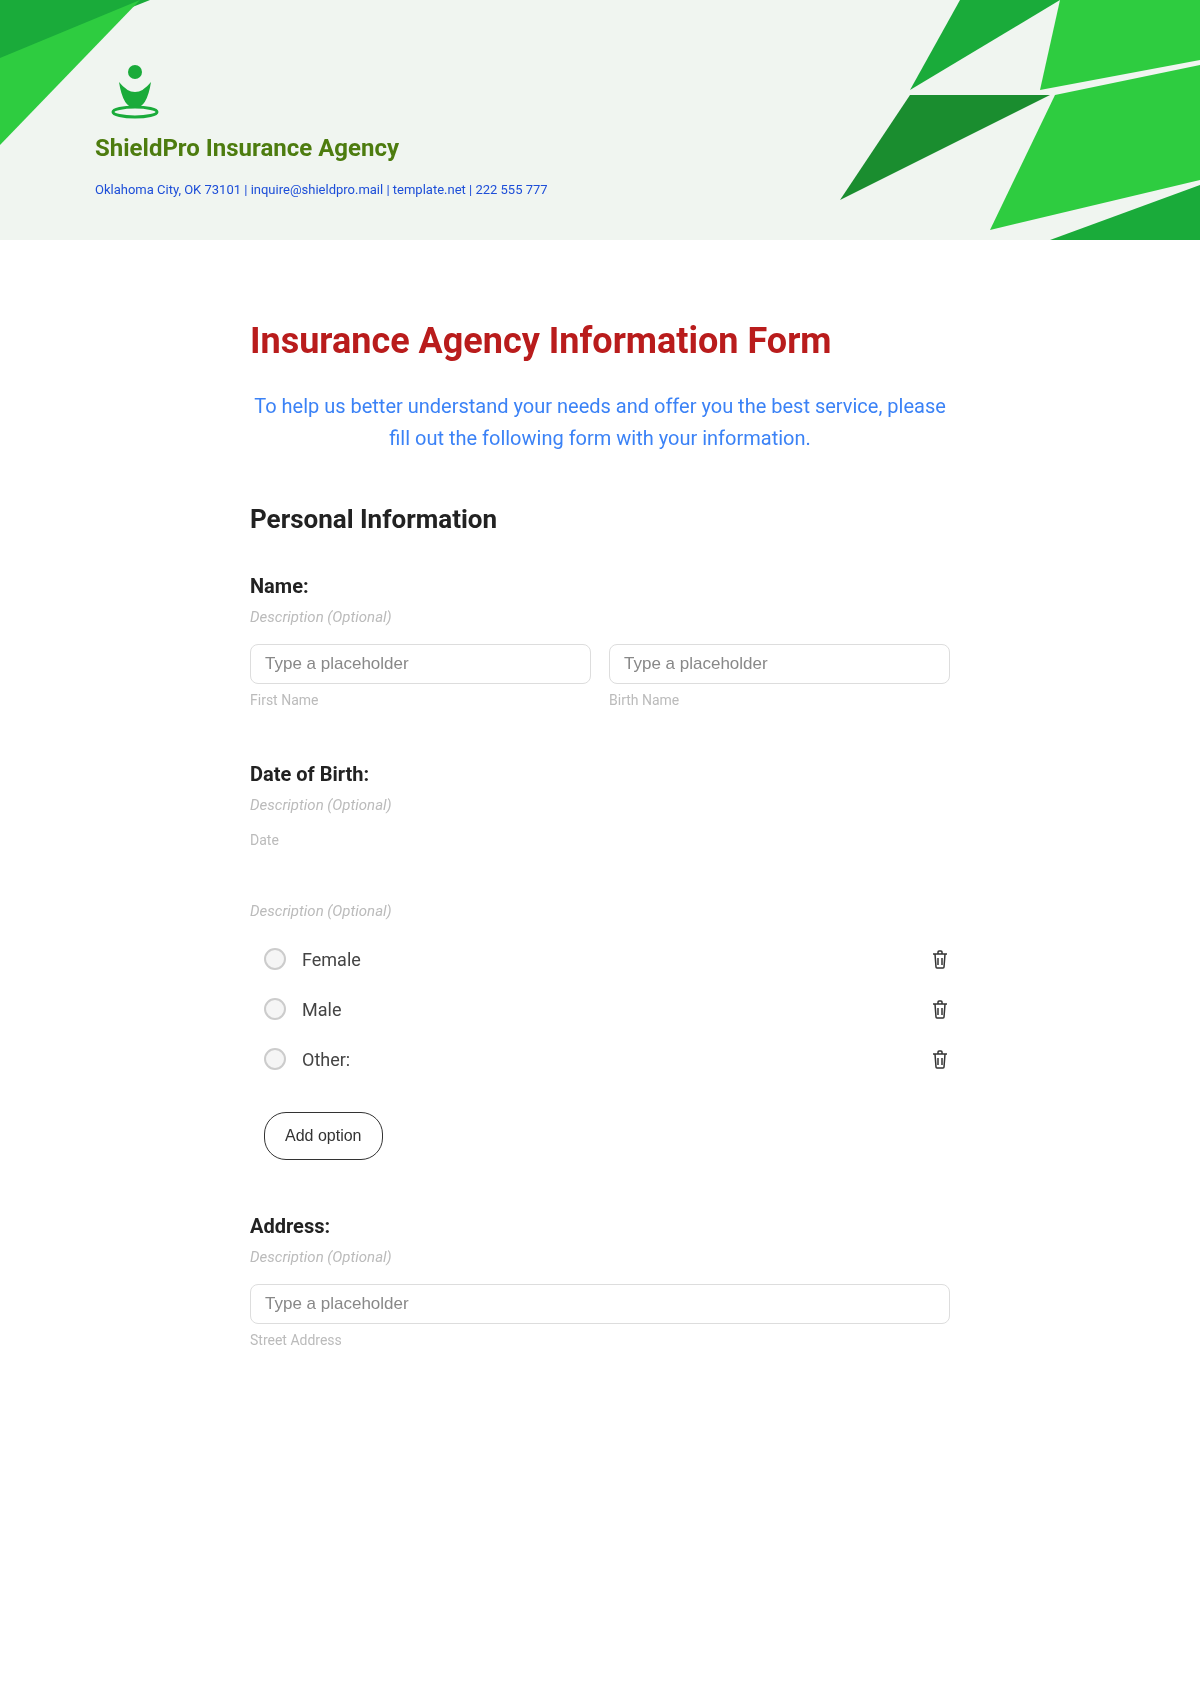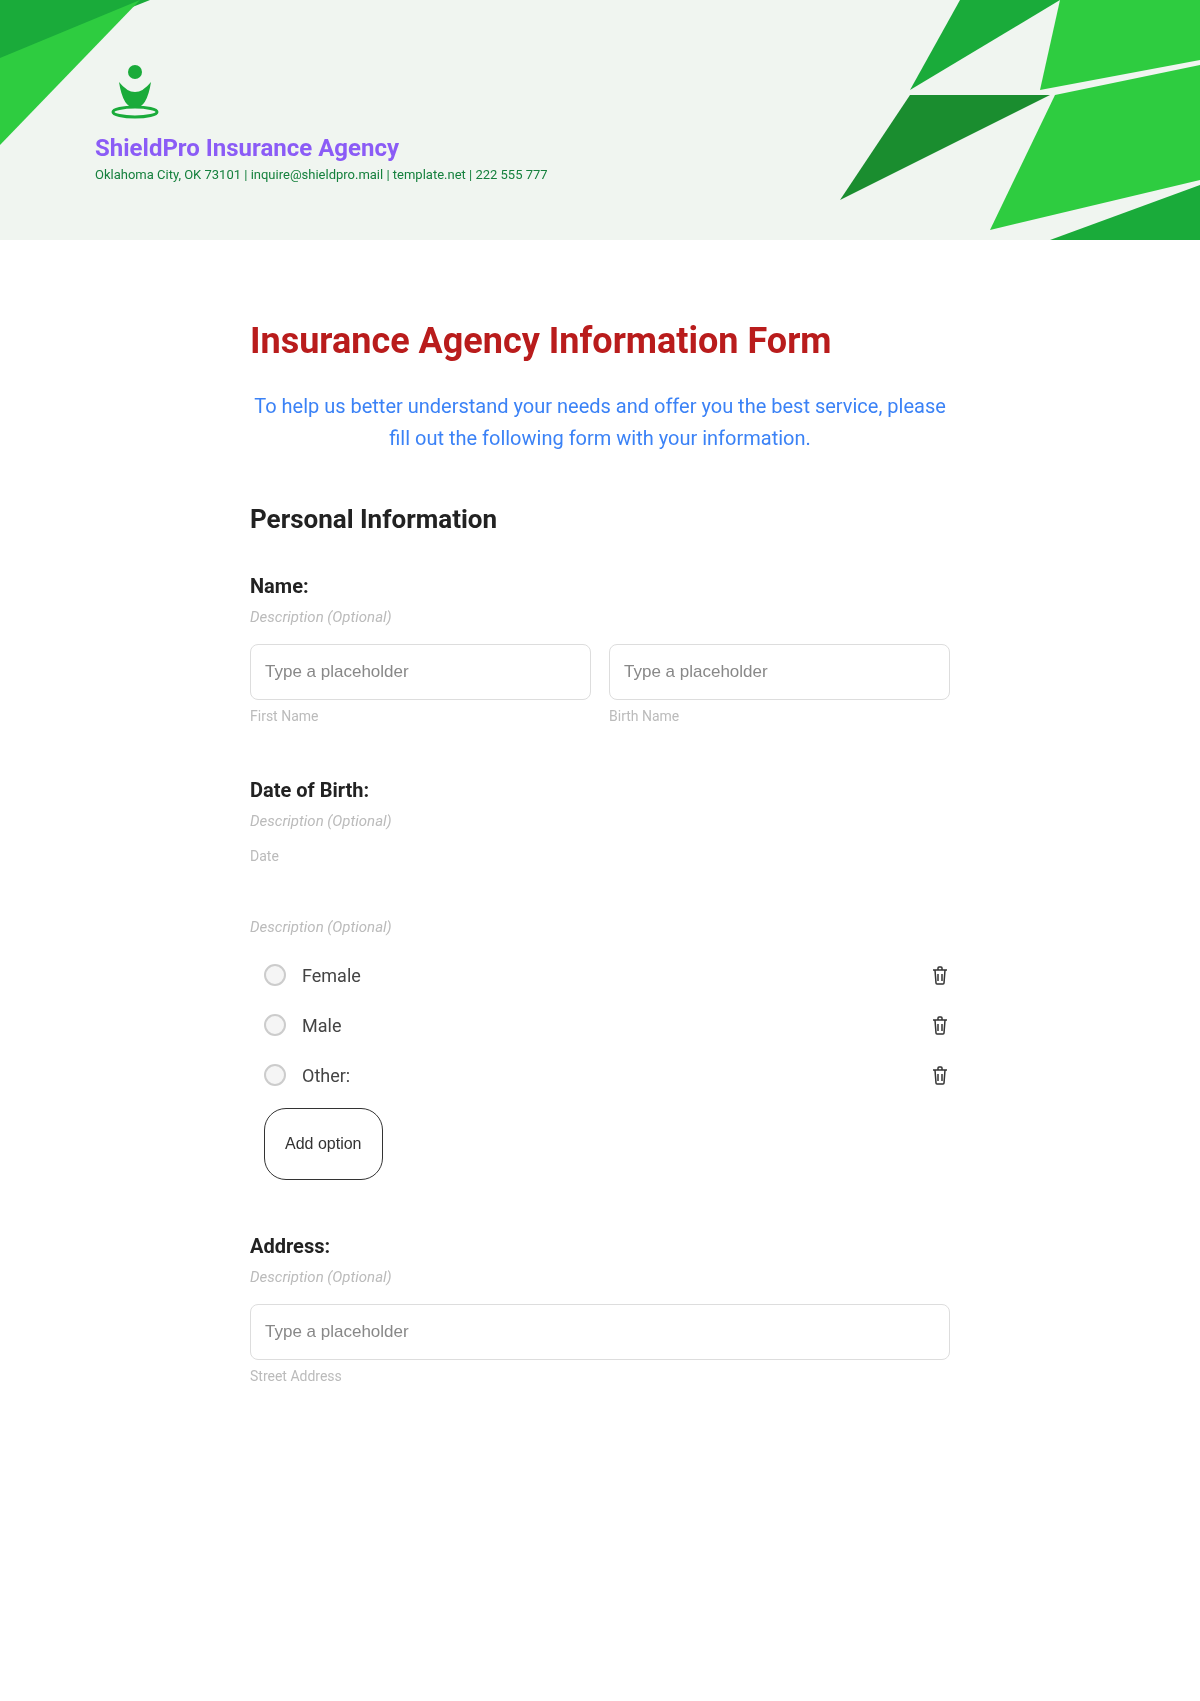--- a/index.html
+++ b/index.html
@@ -26,27 +26,27 @@
   left: 95px;
   top: 60px;
 }
 .logo-icon {
   width: 60px;
   height: 60px;
   margin-bottom: 10px;
   margin-left: 10px;
 }
 .company-name {
-  color: #8b5cf6;
+  color: #4d7c0f;
   font-weight: 700;
   font-size: 24px;
-  margin-bottom: 5px;
+  margin-bottom: 20px;
 }
 .company-contact {
-  color: #15803d;
+  color: #1d4ed8;
   font-size: 13px;
 }
 .content {
   max-width: 740px;
   margin: 0 auto;
   padding: 80px 20px 40px;
 }
 .form-title {
   font-size: 36px;
   font-weight: 700;
@@ -76,21 +76,21 @@
 .field-desc {
   font-size: 15px;
   font-style: italic;
   color: #bbb;
   margin-bottom: 18px;
 }
 .name-row { display: flex; gap: 18px; }
 .input-wrap { flex: 1; }
 .text-input {
   width: 100%;
-  height: 56px;
+  height: 40px;
   border: 1px solid #ddd;
   border-radius: 8px;
   padding: 0 14px;
   font-size: 17px;
   color: #666;
   background: #fff;
 }
 .text-input::placeholder { color: #888; }
 .sub-label {
   font-size: 14px;
@@ -110,26 +110,26 @@
   border: 2px solid #ccc;
   border-radius: 50%;
   background: #f5f5f5;
 }
 .radio-label { font-size: 18px; color: #444; }
 .trash-icon {
   width: 20px; height: 22px;
   cursor: pointer;
 }
 .add-option-btn {
-  margin-top: 4px;
+  margin-top: 24px;
   margin-left: 14px;
   border: 1.5px solid #333;
   background: #fff;
   border-radius: 22px;
-  padding: 26px 20px;
+  padding: 14px 20px;
   font-size: 16px;
   color: #333;
   cursor: pointer;
 }
 </style>
 </head>
 <body>
 
 <div class="header">
   <svg class="triangles-left" viewBox="0 0 250 240">

